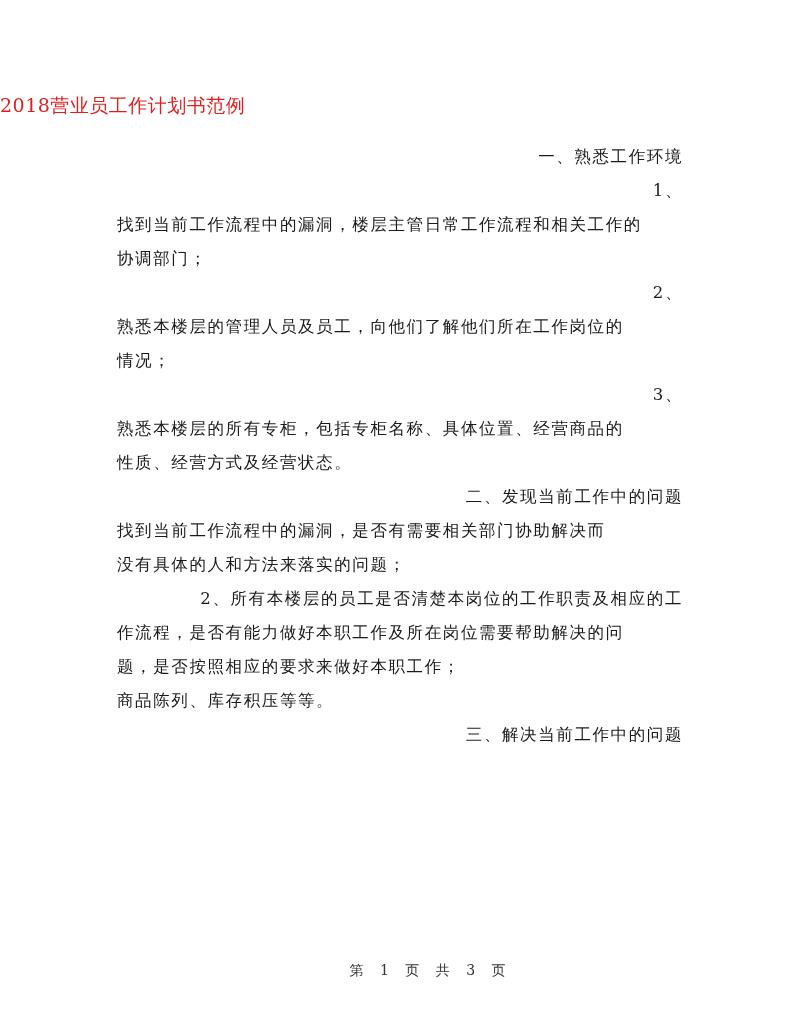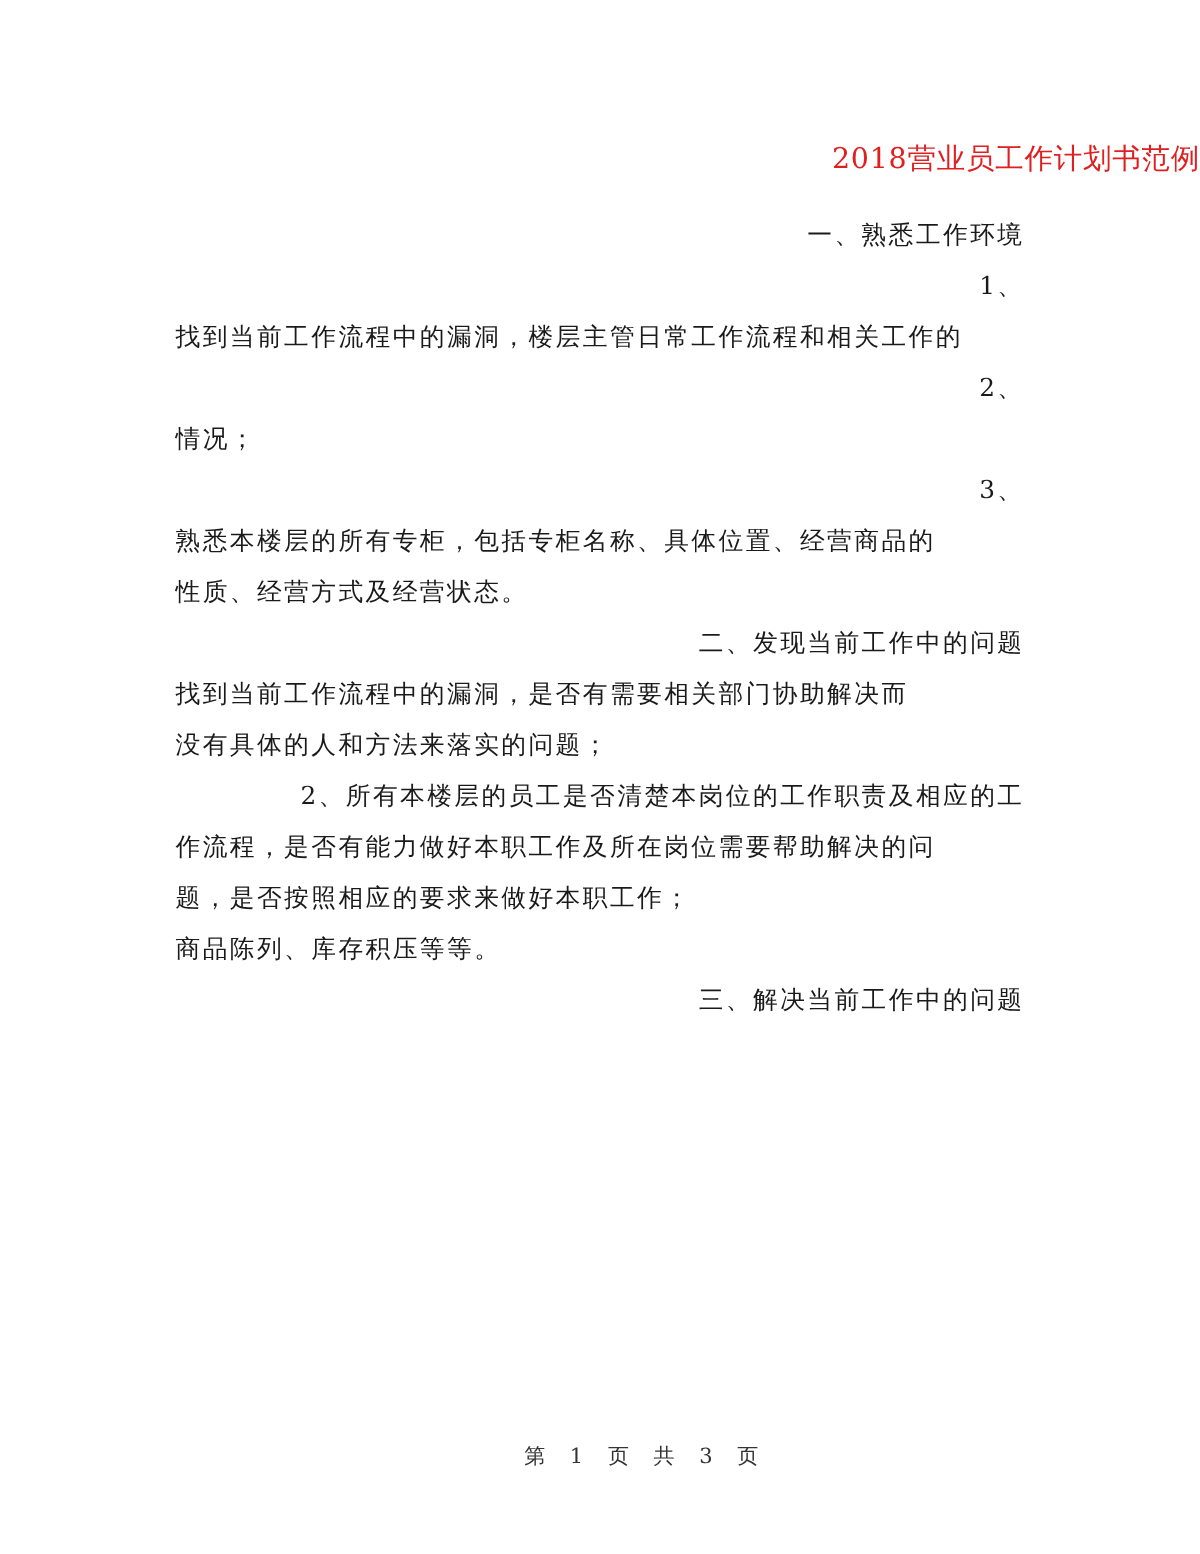--- a/index.html
+++ b/index.html
@@ -1,37 +1,39 @@
 <!DOCTYPE html>
 <html><head>
 <meta charset="utf-8">
 <style>
   html, body { margin: 0; padding: 0; background: #ffffff; }
   body { width: 800px; height: 1036px; position: relative; overflow: hidden;
          font-family: "DejaVu Serif", "Liberation Serif", serif; color: #1a1a1a; }
-  .title { position: absolute; top: 93px; left: 0; width: 800px; text-align: right;
+  .title { position: absolute; top: 93px; left: 0; width: 800px; text-align: left;
            font-size: 19px; color: #e02020; letter-spacing: 0.5px; }
   .body { position: absolute; top: 140px; left: 117px; width: 566px; }
   .line { font-size: 16.5px; height: 34px; line-height: 34px; white-space: nowrap;
           letter-spacing: 1.6px; }
   .indent { padding-left: 42px; text-align: right; }
   .footer { position: absolute; top: 962px; left: 0; width: 800px; text-align: center;
             font-size: 14px; color: #333; letter-spacing: 1px; margin-left: 28px; }
   .footer span { margin: 0 5px; }
 </style>
 </head>
 <body>
 
 <div class="title">2018营业员工作计划书范例</div>
 
 <div class="body">
   <div class="line indent">一、熟悉工作环境</div>
   <div class="line indent">1、</div>
   <div class="line">找到当前工作流程中的漏洞，楼层主管日常工作流程和相关工作的</div>
+  <div class="line">协调部门；</div>
   <div class="line indent">2、</div>
+  <div class="line">熟悉本楼层的管理人员及员工，向他们了解他们所在工作岗位的</div>
   <div class="line">情况；</div>
   <div class="line indent">3、</div>
   <div class="line">熟悉本楼层的所有专柜，包括专柜名称、具体位置、经营商品的</div>
   <div class="line">性质、经营方式及经营状态。</div>
   <div class="line indent">二、发现当前工作中的问题</div>
   <div class="line">找到当前工作流程中的漏洞，是否有需要相关部门协助解决而</div>
   <div class="line">没有具体的人和方法来落实的问题；</div>
   <div class="line indent">2、所有本楼层的员工是否清楚本岗位的工作职责及相应的工</div>
   <div class="line">作流程，是否有能力做好本职工作及所在岗位需要帮助解决的问</div>
   <div class="line">题，是否按照相应的要求来做好本职工作；</div>

